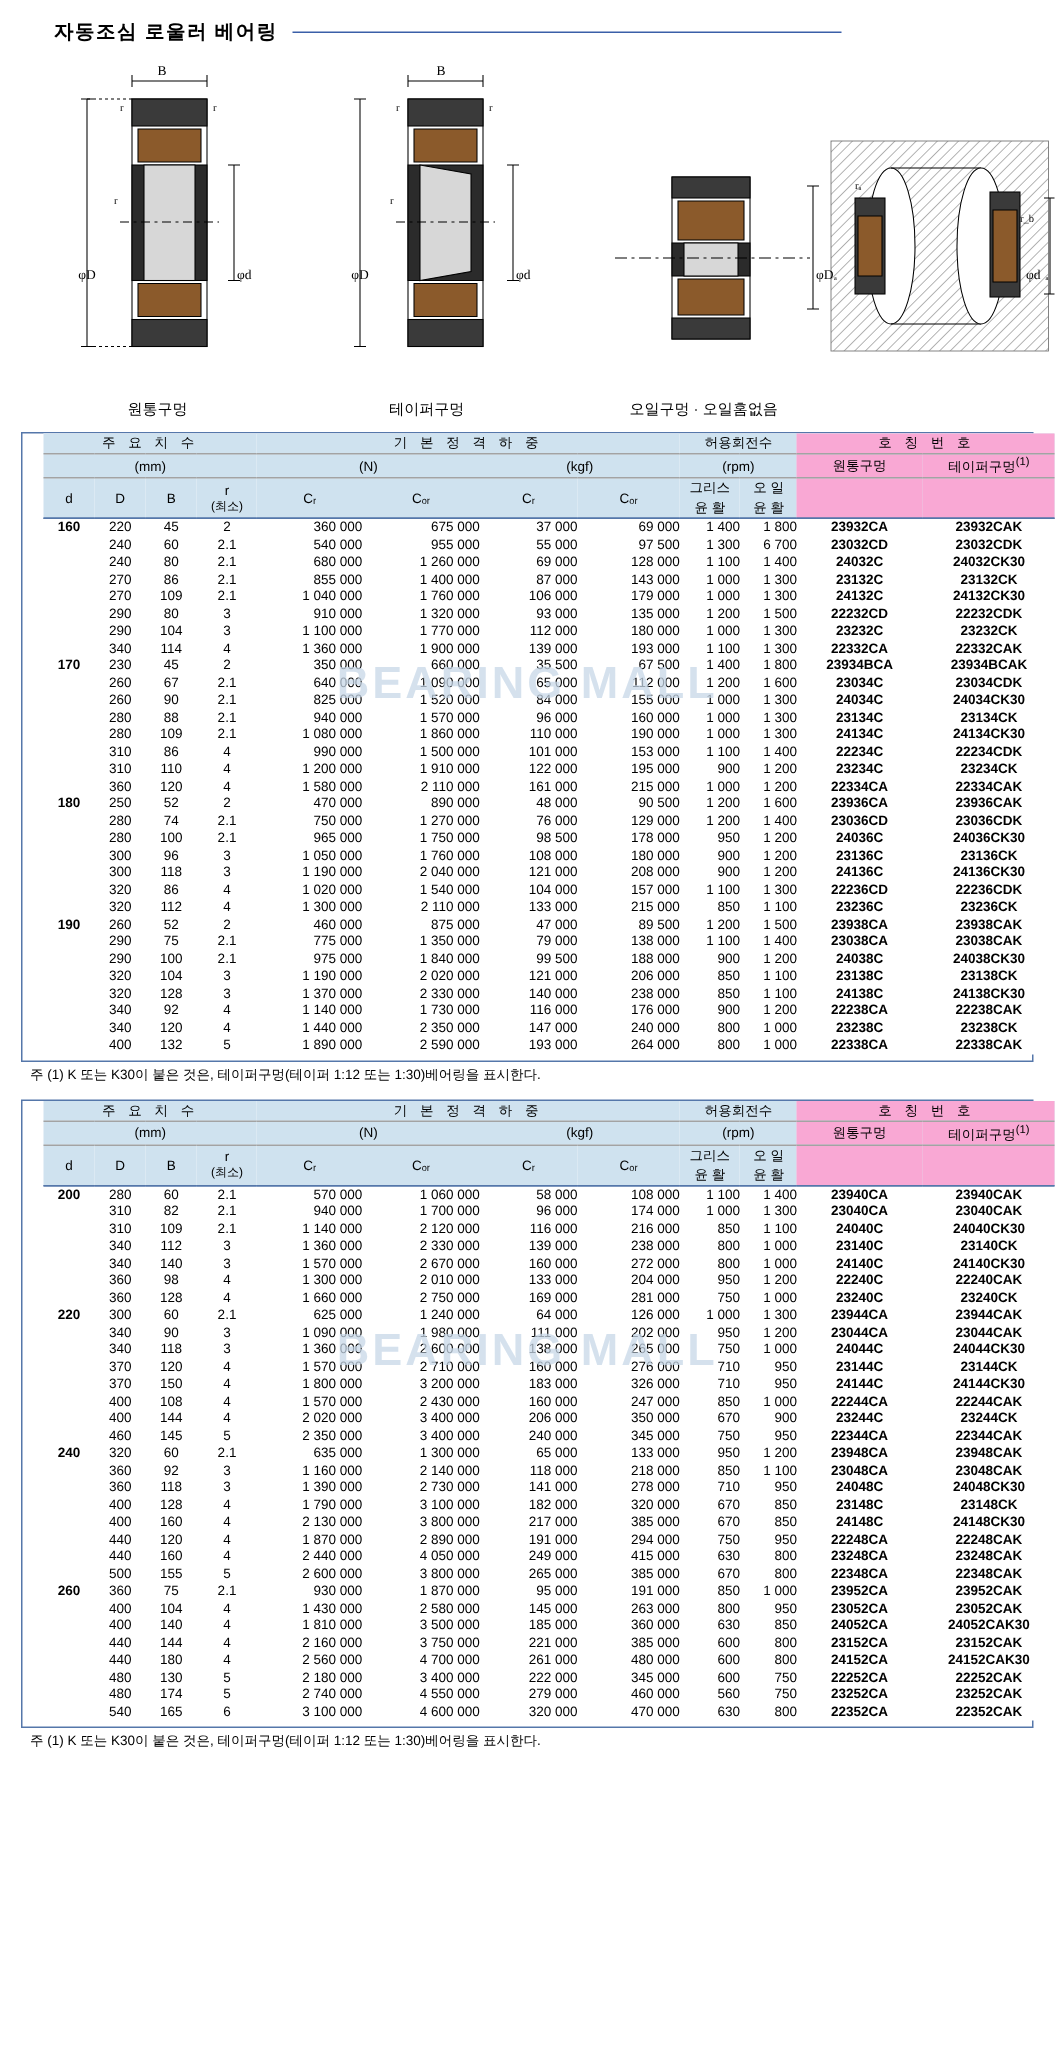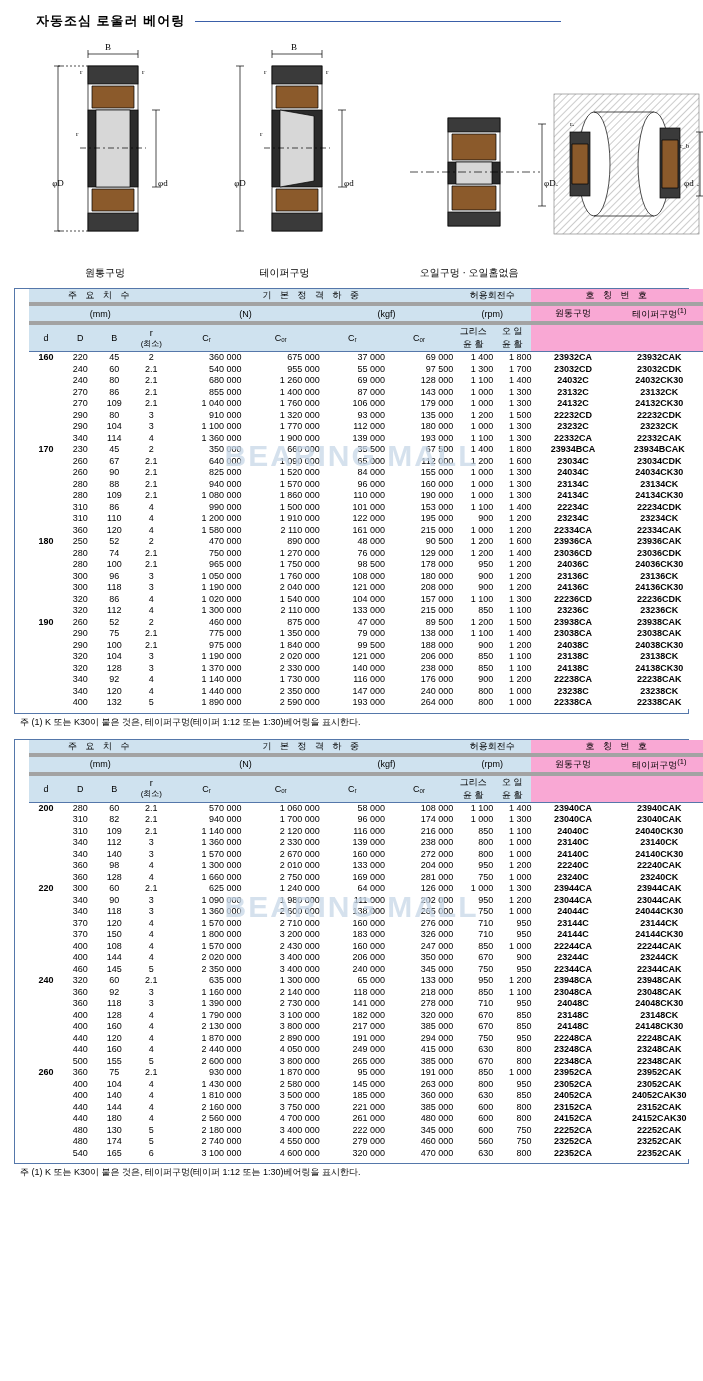--- a/index.html
+++ b/index.html
@@ -21,21 +21,21 @@
   
   .diagrams { position:relative; height:230px; margin:0 14px; }
   .diag { position:absolute; top:0; }
   .cap-row { display:flex; margin:0 14px 8px 14px; }
   .cap { text-align:center; font-size:10px; }
 
   
   table.spec { border-collapse:collapse; width:675px; margin:0 14px 4px 14px; background:#fff; }
   table.spec td, table.spec th { border:0; padding:0; }
   .tbl-wrap { position:relative; margin:0 14px 2px 14px; width:675px; border:1px solid #5577aa; }
-  .hdr { background:#cfe2ef; border-bottom:4px solid #a3a3a3; }
+  .hdr { background:#cfe2ef; border-bottom:1px solid #a3a3a3; }
   .hdr td { border-right:1px solid #5577aa; text-align:center; vertical-align:middle; font-size:9px; padding:2px 0; }
   .grp-title { letter-spacing:3px; }
   .unit { font-size:8px; }
   .body-row td { font-size:9px; padding:0 2px; height:11.5px; line-height:11.5px; white-space:nowrap; }
   .c { text-align:center; }
   .r { text-align:right; }
   .bold { font-weight:bold; }
   .sep-top td { padding-top:5px; }
   .vline { border-right:1px solid #5577aa; }
   .numcol { padding-right:6px; }
@@ -252,21 +252,21 @@
           <tr class="body-row">
             <td class="c bold"></td>
             <td class="c">240</td>
             <td class="c">60</td>
             <td class="c vline">2.1</td>
             <td class="r numcol">540 000</td>
             <td class="r numcol">955 000</td>
             <td class="r numcol">55 000</td>
             <td class="r numcol vline">97 500</td>
             <td class="r numcol">1 300</td>
-            <td class="r numcol vline">1 700</td>
+            <td class="r numcol vline">6 700</td>
             <td class="c desig">23032CD</td>
             <td class="c desig">23032CDK</td>
           </tr>
           <tr class="body-row">
             <td class="c bold"></td>
             <td class="c">240</td>
             <td class="c">80</td>
             <td class="c vline">2.1</td>
             <td class="r numcol">680 000</td>
             <td class="r numcol">1 260 000</td>

